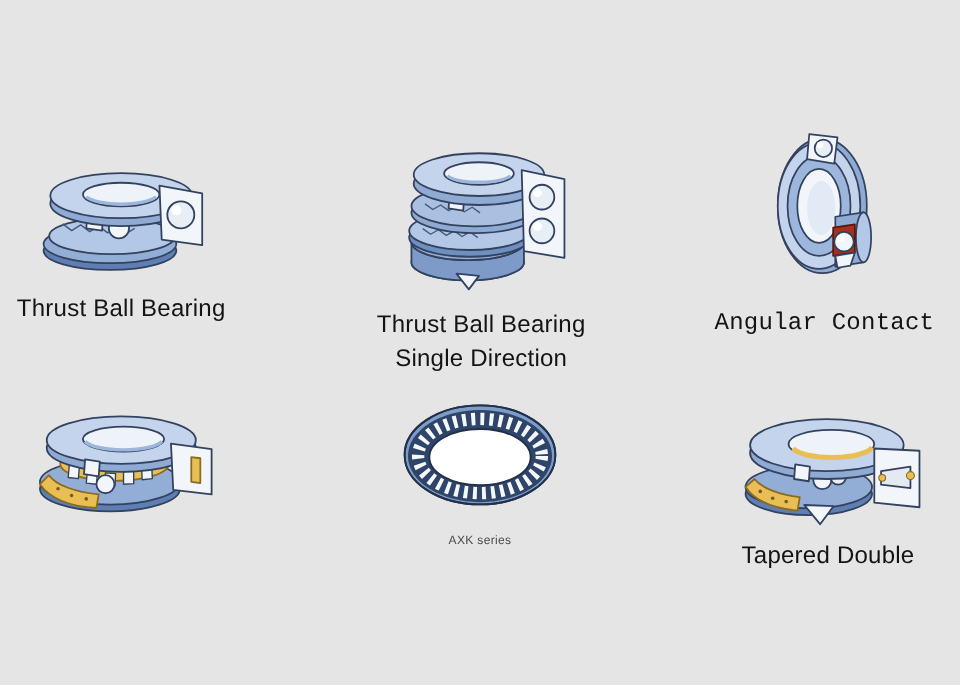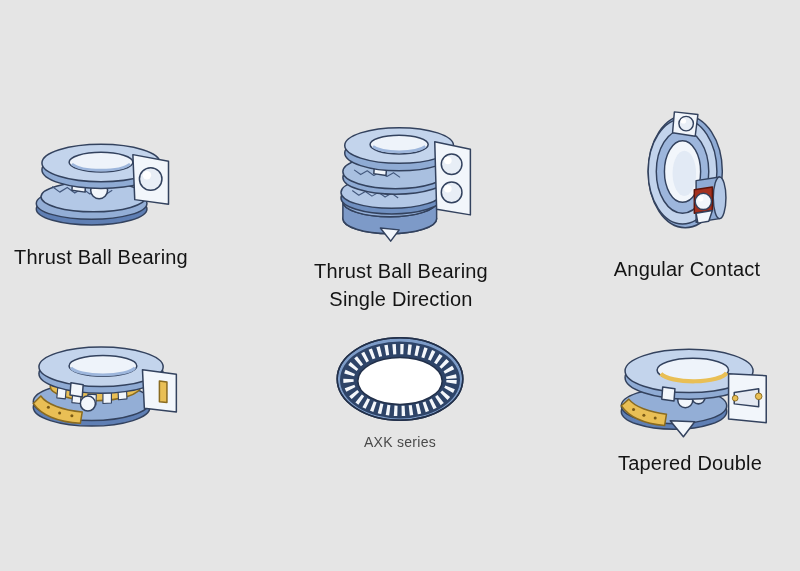--- a/index.html
+++ b/index.html
@@ -7,21 +7,21 @@
     width:800px;height:571px;position:relative;background:#ffffff;
     font-family:"Liberation Sans", sans-serif;overflow:hidden;
   }
   .canvas{position:absolute;inset:0;background:#e5e5e5;}
   figure.cell{position:absolute;margin:0;display:flex;flex-direction:column;align-items:center;}
   .art{width:100%;display:flex;align-items:center;justify-content:center;}
   figcaption.caption{
     margin-top:4px;text-align:center;font-size:20px;font-weight:400;
     color:#141414;line-height:1.38;letter-spacing:.2px;white-space:nowrap;
   }
-  .sub{margin-top:8px;font-size:14px;color:#4a4a4a;text-align:center;letter-spacing:.3px;}
+  .sub{margin-top:19px;font-size:10px;color:#4a4a4a;text-align:center;letter-spacing:.3px;}
   svg{display:block;}
 </style>
 </head>
 <body>
 
 <div class="canvas">
 
   <figure class="cell" style="left:6px;top:108px;width:190px;">
     <div class="art" style="height:132px;">
       <svg width="150" viewBox="0 0 160 118">
@@ -75,21 +75,21 @@
           <path d="M58,128 l20,2 -9,12 Z" fill="#f2f6fb"></path>
         </g>
       </svg>
     </div>
     <figcaption class="caption">
       <div>Thrust Ball Bearing</div>
       <div>Single Direction</div>
     </figcaption>
   </figure>
 
-  <figure class="cell" style="left:592px;top:94px;width:190px;">
+  <figure class="cell" style="left:592px;top:94px;width:190px;font-family:Liberation Mono, monospace;">
     <div class="art" style="height:158px;">
       <svg width="95" viewBox="0 0 105 160">
         <g stroke="#33425e" stroke-width="1.6" stroke-linejoin="round">
           <ellipse cx="50" cy="78" rx="41" ry="62" fill="#8fabd4"></ellipse>
           <ellipse cx="47" cy="78" rx="38" ry="58" fill="#c3d4ec"></ellipse>
           <ellipse cx="47" cy="78" rx="29" ry="46" fill="#9db6dc"></ellipse>
           <ellipse cx="47" cy="78" rx="20" ry="34" fill="#f2f6fb"></ellipse>
           <ellipse cx="49" cy="80" rx="13" ry="25" fill="#e2eaf5" stroke="none"></ellipse>
           <path d="M38,12 l26,3 -3,24 -25,-4 Z" fill="#f2f6fb"></path>
           <circle cx="51" cy="25" r="8" fill="#e8eef6"></circle>

